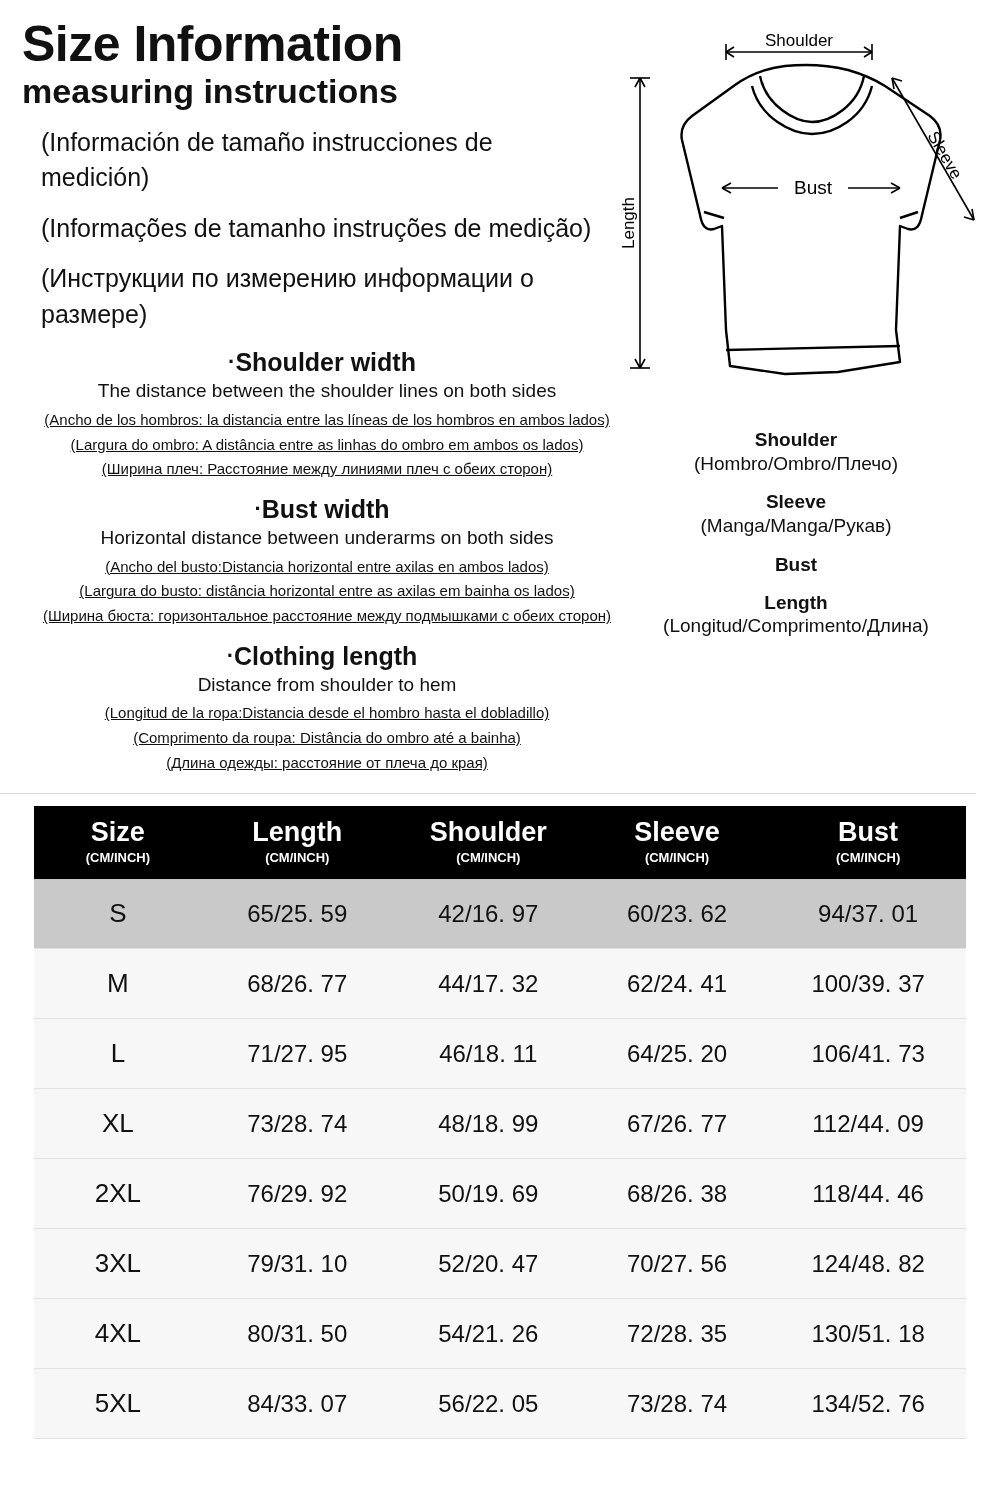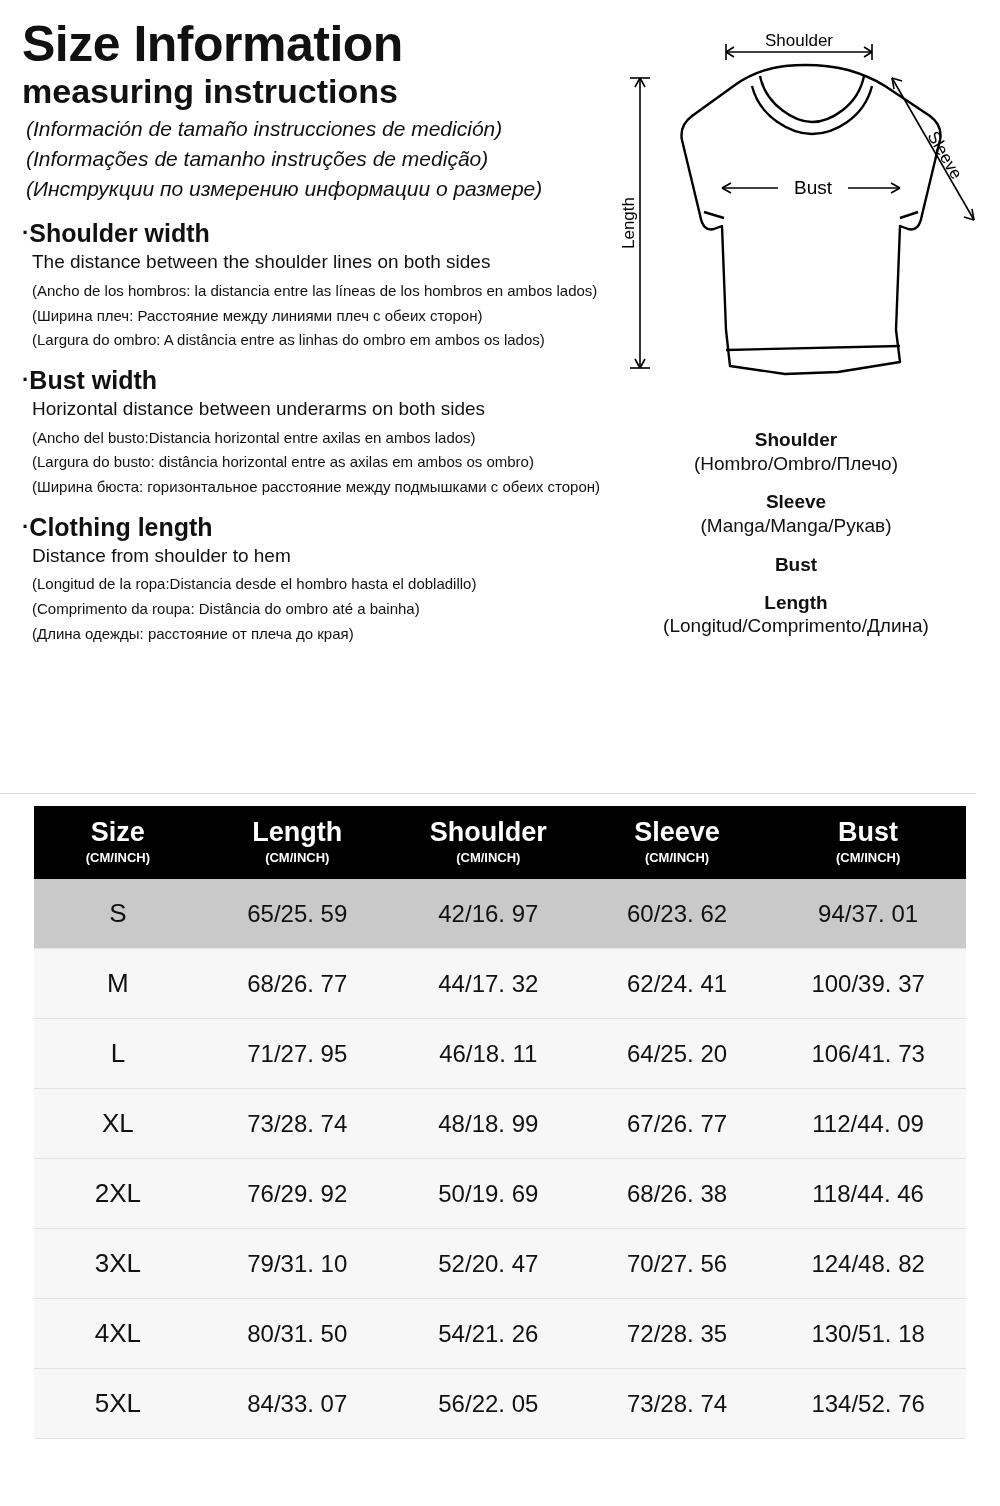--- a/index.html
+++ b/index.html
@@ -36,29 +36,29 @@
     letter-spacing: -0.5px;
     margin: 0 0 2px 0;
   }
   .title-sub {
     font-size: 34px;
     font-weight: bold;
     line-height: 1.1;
     margin: 0 0 4px 0;
   }
   .title-trans {
-    font-size: 21px;
+    font-size: 25px;
     line-height: 1.42;
-    margin: 0;
+    margin: 15px;
     padding-left: 4px;
-    font-style: italic;
   }
 
   .section {
     margin-top: 16px;
+    text-align: center;
   }
   .section-head {
     font-size: 25px;
     font-weight: bold;
     line-height: 1.15;
     margin: 0 0 2px 0;
   }
   .section-head .dot {
     font-size: 22px;
     vertical-align: 2px;
@@ -67,20 +67,21 @@
     font-size: 19px;
     line-height: 1.3;
     margin: 0 0 6px 0;
     padding-left: 10px;
   }
   .section-trans {
     font-size: 15px;
     line-height: 1.32;
     margin: 0 0 5px 0;
     padding-left: 10px;
+    text-decoration: underline;
   }
 
   
   .illus {
     position: absolute;
     top: 30px;
     left: 600px;
     width: 390px;
     height: 400px;
   }
@@ -160,31 +161,31 @@
     <p class="title-trans">(Información de tamaño instrucciones de medición)</p>
     <p class="title-trans">(Informações de tamanho instruções de medição)</p>
     <p class="title-trans">(Инструкции по измерению информации о размере)</p>
 
     <div class="section">
       <div class="section-head">
         <span class="dot">·</span><span>Shoulder width</span>
       </div>
       <p class="section-desc">The distance between the shoulder lines on both sides</p>
       <p class="section-trans">(Ancho de los hombros: la distancia entre las líneas de los hombros en ambos lados)</p>
+      <p class="section-trans">(Largura do ombro: A distância entre as linhas do ombro em ambos os lados)</p>
       <p class="section-trans">(Ширина плеч: Расстояние между линиями плеч с обеих сторон)</p>
-      <p class="section-trans">(Largura do ombro: A distância entre as linhas do ombro em ambos os lados)</p>
     </div>
 
     <div class="section">
       <div class="section-head">
         <span class="dot">·</span><span>Bust width</span>
       </div>
       <p class="section-desc">Horizontal distance between underarms on both sides</p>
       <p class="section-trans">(Ancho del busto:Distancia horizontal entre axilas en ambos lados)</p>
-      <p class="section-trans">(Largura do busto: distância horizontal entre as axilas em ambos os ombro)</p>
+      <p class="section-trans">(Largura do busto: distância horizontal entre as axilas em bainha os lados)</p>
       <p class="section-trans">(Ширина бюста: горизонтальное расстояние между подмышками с обеих сторон)</p>
     </div>
 
     <div class="section">
       <div class="section-head">
         <span class="dot">·</span><span>Clothing length</span>
       </div>
       <p class="section-desc">Distance from shoulder to hem</p>
       <p class="section-trans">(Longitud de la ropa:Distancia desde el hombro hasta el dobladillo)</p>
       <p class="section-trans">(Comprimento da roupa: Distância do ombro até a bainha)</p>

